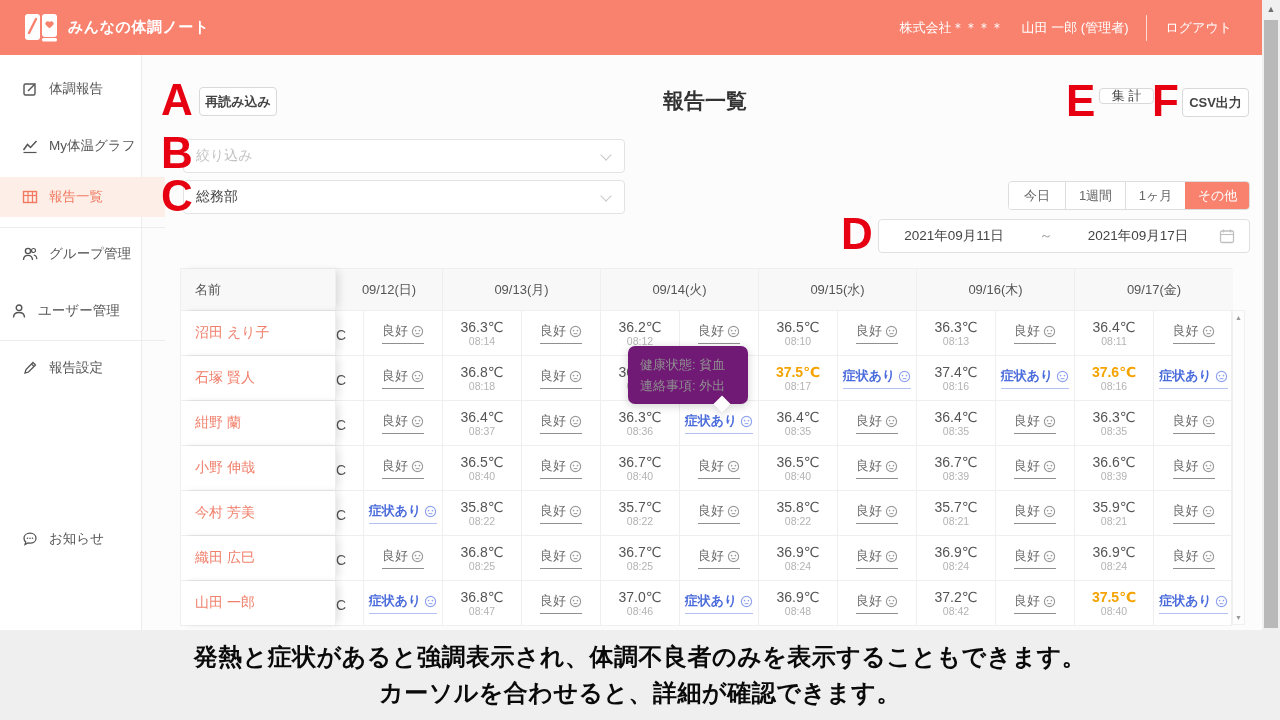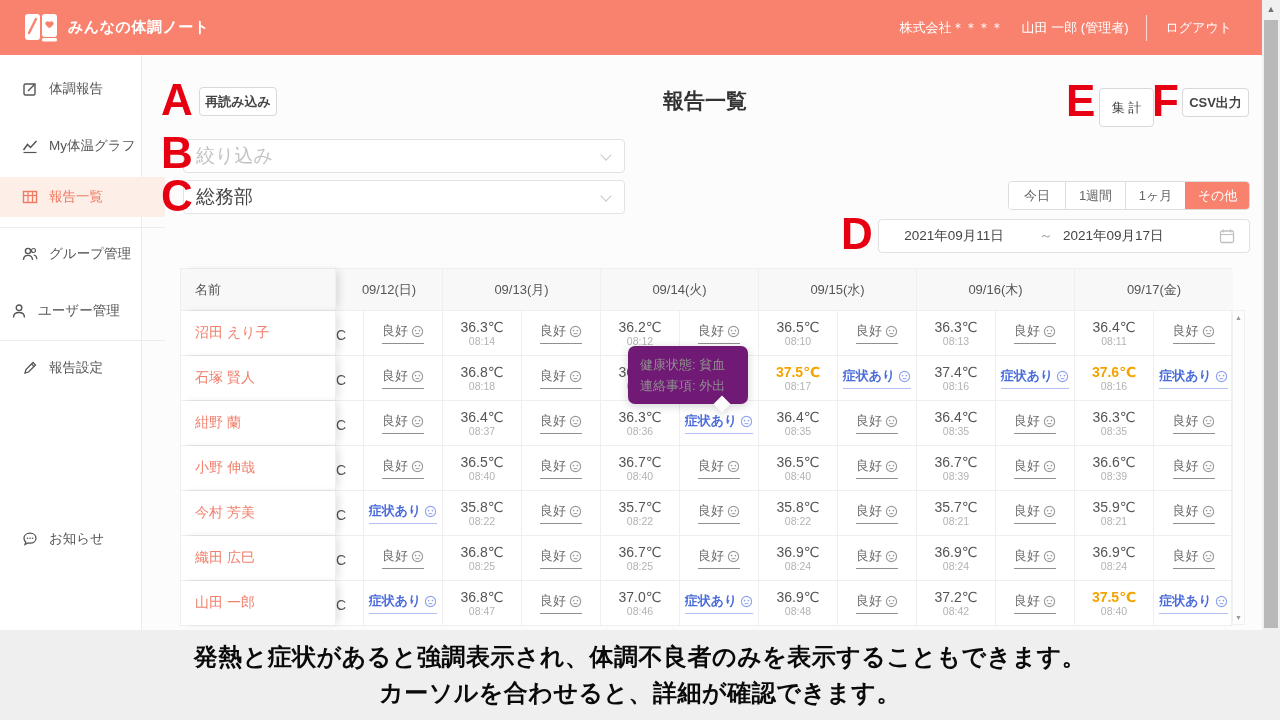--- a/index.html
+++ b/index.html
@@ -29,38 +29,38 @@
   .side-div{position:absolute;left:0;width:165px;height:1px;background:#ececec;}
 
   
   .btn{position:absolute;background:#fff;border:1px solid #d9d9d9;border-radius:4px;
        font-size:13px;color:#444;display:flex;align-items:center;justify-content:center;cursor:pointer;}
   .page-title{position:absolute;left:585px;top:87px;width:240px;text-align:center;
               font-size:21px;font-weight:700;color:#333;}
 
   
   .select{position:absolute;left:183px;width:442px;height:33px;background:#fff;border:1px solid #e3e3e3;
-          border-radius:4px;display:flex;align-items:center;padding:16px 12px;font-size:19px;cursor:pointer;}
+          border-radius:4px;display:flex;align-items:center;padding:16px 12px;font-size:14px;cursor:pointer;}
   .select .ph{color:#c3c3c3;}
   .select .val{color:#444;}
   .caret{position:absolute;right:14px;top:11px;width:8px;height:8px;border-right:1.5px solid #c8c8c8;
          border-bottom:1.5px solid #c8c8c8;transform:rotate(45deg);}
 
   
   .tabs{position:absolute;left:1008px;top:181px;height:29px;display:flex;border:1px solid #ddd;border-radius:4px;overflow:hidden;background:#fff;}
   .tab{display:flex;align-items:center;justify-content:center;font-size:13px;color:#666;border-left:1px solid #ddd;cursor:pointer;background:#fff;}
   .tab:first-child{border-left:none;}
   .tab.active{background:#f8826e;color:#fff;border-left-color:#f8826e;}
 
   
   .daterange{position:absolute;left:878px;top:219px;width:372px;height:34px;background:#fff;border:1px solid #e0e0e0;
              border-radius:4px;display:flex;align-items:center;font-size:13.5px;color:#444;}
   .daterange .d1{flex:0 0 150px;text-align:center;}
   .daterange .sep{flex:0 0 34px;text-align:center;color:#999;}
-  .daterange .d2{flex:0 0 150px;}
+  .daterange .d2{flex:0 0 150px;text-align:center;}
   .daterange svg{margin-left:6px;}
 
   
   .table{position:absolute;left:180px;top:268px;width:1052px;background:#fff;border:1px solid #efefef;border-bottom:none;}
   .trow{display:flex;border-bottom:1px solid #efefef;height:45px;}
   .trow.head{height:42px;background:#f8f8f8;}
   .tc{border-right:1px solid #efefef;display:flex;flex-direction:column;align-items:center;justify-content:center;overflow:hidden;}
   .tc:last-child{border-right:none;}
   .tc.name{flex:0 0 155px;align-items:flex-start;padding-left:14px;background:#fff;z-index:3;
            box-shadow:5px 0 8px -2px rgba(0,0,0,.12);font-size:14px;color:#f0806c;}
@@ -179,21 +179,21 @@
           <circle cx="5.5" cy="7.2" r=".8" fill="currentColor"></circle>
           <circle cx="8" cy="7.2" r=".8" fill="currentColor"></circle>
           <circle cx="10.5" cy="7.2" r=".8" fill="currentColor"></circle>
         </svg>
         <span>お知らせ</span>
       </div>
     </div>
 
   <div class="btn" style="left:199px;top:87px;width:78px;height:29px;font-weight:bold;">再読み込み</div>
   <div class="page-title">報告一覧</div>
-  <div class="btn" style="left:1099px;top:88px;width:55px;height:39px;">集 計</div>
+  <div class="btn" style="left:1099px;top:88px;width:55px;height:16px;">集 計</div>
   <div class="btn" style="left:1182px;top:88px;width:67px;height:29px;font-weight:700;">CSV出力</div>
 
   <div class="select" style="top:139px;">
     <span class="ph">絞り込み</span>
     <span class="caret"></span>
   </div>
   <div class="select" style="top:180px;">
     <span class="val">総務部</span>
     <span class="caret"></span>
   </div>

